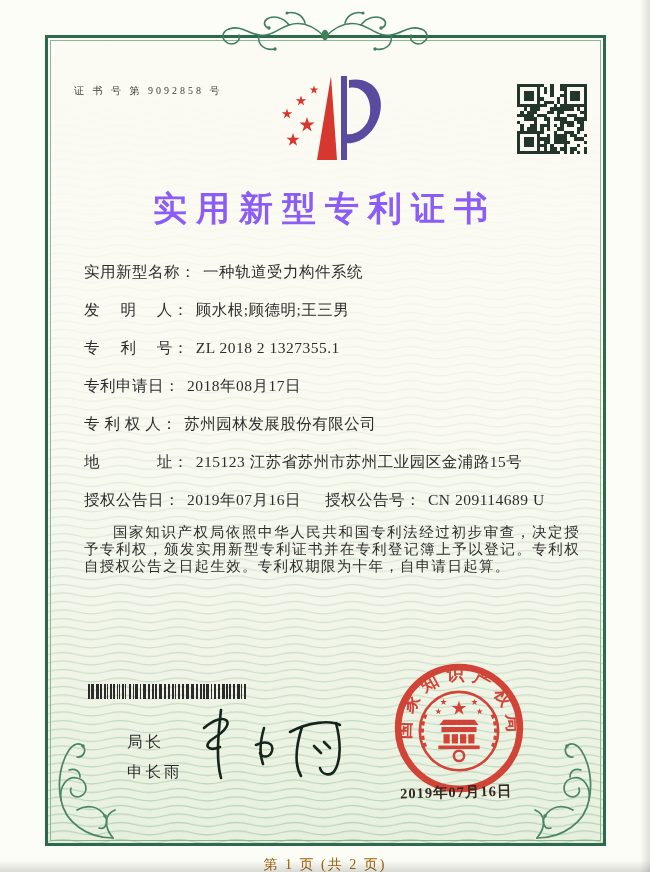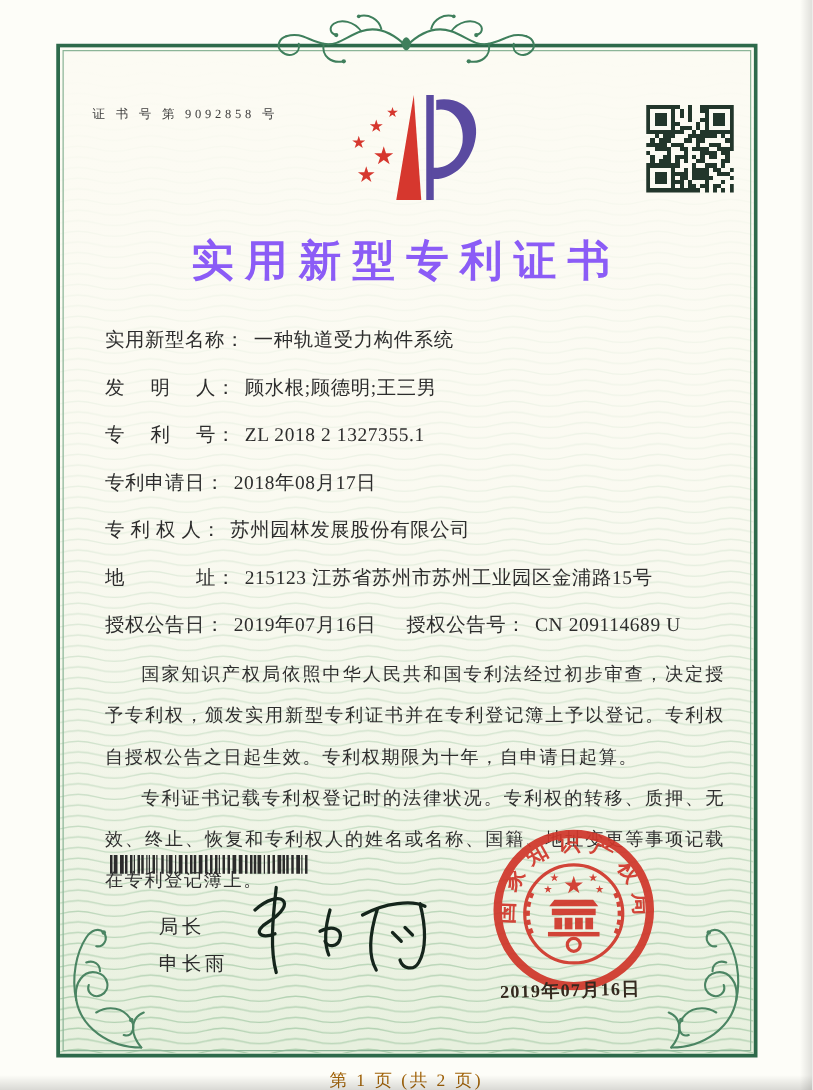--- a/index.html
+++ b/index.html
@@ -18,21 +18,21 @@
   
   .cert-no{position:absolute;left:74px;top:84px;font-size:10px;letter-spacing:3px;color:#3c3c3c;}
   .title{position:absolute;left:0;width:650px;top:186px;text-align:center;margin:0;
         font-size:34px;font-weight:700;letter-spacing:9px;color:#8b5cf6;}
   .field-row{position:absolute;left:84px;width:500px;font-size:15.5px;color:#2d2d2d;
         letter-spacing:0.5px;white-space:nowrap;}
   .field-row .lbl{display:inline-block;}
   .field-row .val{margin-left:7px;}
   .pair2{margin-left:24px;}
   .paras{position:absolute;left:84px;top:524px;width:496px;font-size:14.5px;
-        line-height:33px;letter-spacing:1.3px;color:#2e2e2e;text-align:justify;}
+        line-height:17px;letter-spacing:1.3px;color:#2e2e2e;text-align:justify;}
   .paras p{margin:0;text-indent:2em;}
   #barcode{position:absolute;left:88px;top:684px;width:162px;height:15px;}
   #barcode span{position:absolute;top:0;bottom:0;background:#2b2b2b;}
   .signer{position:absolute;left:89px;top:727px;font-size:15.5px;letter-spacing:3px;
         color:#2c2c2c;line-height:30px;margin-left:38px;}
   .sig-svg{position:absolute;left:190px;top:698px;}
   .seal-svg{position:absolute;left:394px;top:663px;opacity:0.93;}
   .seal-date{position:absolute;left:400px;top:783px;font-size:14.5px;font-weight:700;
         letter-spacing:1px;color:#34291f;transform:rotate(-1.5deg);}
   .footer{position:absolute;left:0;width:650px;top:856px;text-align:center;
@@ -401,21 +401,20 @@
   </div>
   <div class="field-row" style="top:452px">
     <span class="lbl">地　 　　 址：</span><span class="val">215123 江苏省苏州市苏州工业园区金浦路15号</span>
   </div>
   <div class="field-row" style="top:490px">
     <span class="lbl">授权公告日：</span><span class="val">2019年07月16日</span><span class="lbl pair2">授权公告号：</span><span class="val">CN 209114689 U</span>
   </div>
 
   <div class="paras">
     <p>国家知识产权局依照中华人民共和国专利法经过初步审查，决定授予专利权，颁发实用新型专利证书并在专利登记簿上予以登记。专利权自授权公告之日起生效。专利权期限为十年，自申请日起算。</p>
-    <p>专利证书记载专利权登记时的法律状况。专利权的转移、质押、无效、终止、恢复和专利权人的姓名或名称、国籍、地址变更等事项记载在专利登记簿上。</p>
   </div>
 
   <div id="barcode" aria-hidden="true">
       <span style="left:0px;width:2px"></span>
       <span style="left:3px;width:3px"></span>
       <span style="left:8px;width:3px"></span>
       <span style="left:12px;width:2px"></span>
       <span style="left:16px;width:2px"></span>
       <span style="left:19px;width:1px"></span>
       <span style="left:22px;width:2px"></span>

